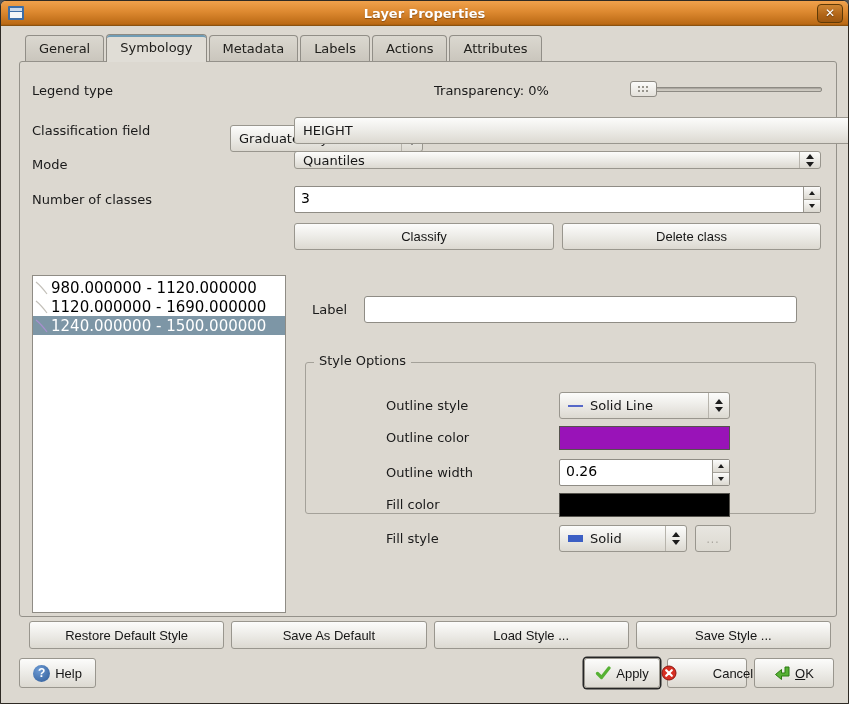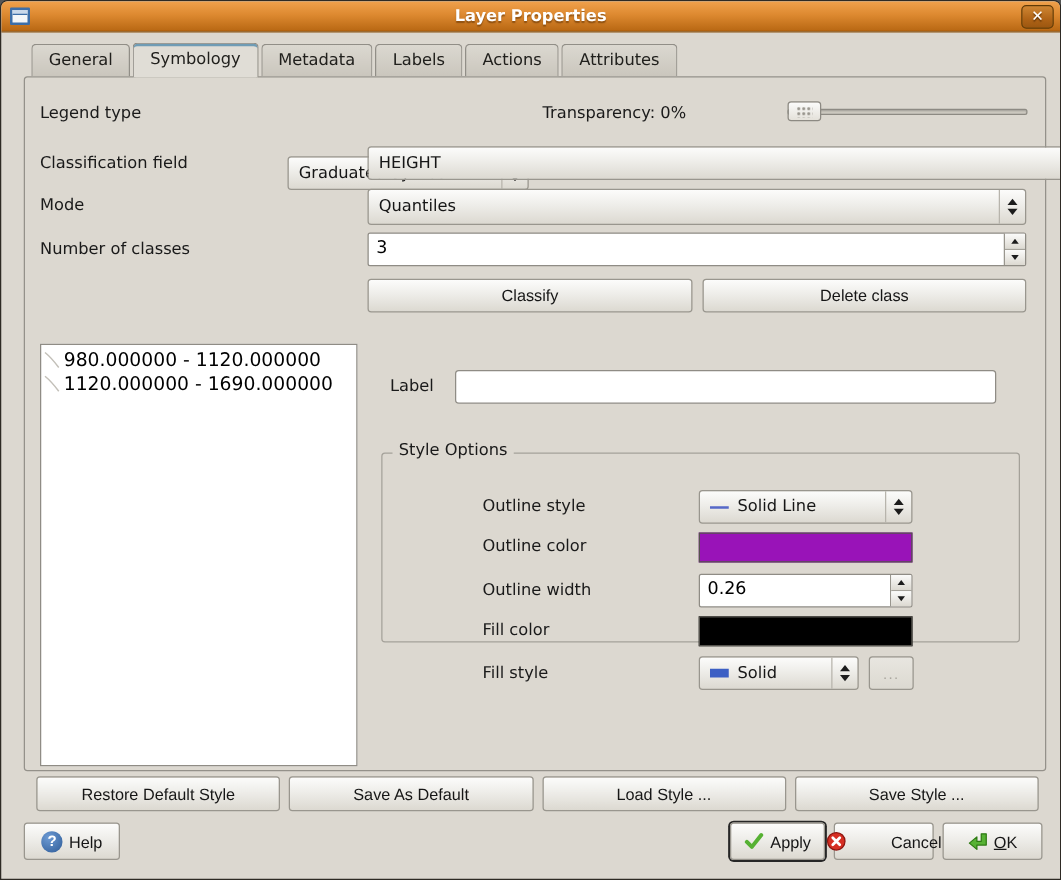--- a/index.html
+++ b/index.html
@@ -210,21 +210,21 @@
       <div class="ctext">
           <span>HEIGHT</span>
         </div>
       <div class="arrows">
           <span class="tri-up"></span>
           <span class="tri-dn"></span>
         </div>
     </div>
 
     <div class="lbl" style="left:12px; top:89px;">Mode</div>
-    <div class="combo" style="left:274px; top:89px; width:527px; height:29px;">
+    <div class="combo" style="left:274px; top:89px; width:527px; height:18px;">
       <div class="ctext">
           <span>Quantiles</span>
         </div>
       <div class="arrows">
           <span class="tri-up"></span>
           <span class="tri-dn"></span>
         </div>
     </div>
 
     <div class="lbl" style="left:12px; top:124px;">Number of classes</div>
@@ -253,20 +253,28 @@
         <span>980.000000 - 1120.000000</span>
       </div>
       <div class="list-item">
         <span class="class-icon">
           <svg width="18" height="16">
               <path d="M3 2 Q8 6 14 14" stroke="#c3c0b9" stroke-width="1.2" fill="none"></path>
             </svg>
         </span>
         <span>1120.000000 - 1690.000000</span>
       </div>
+      <div class="list-item selected">
+        <span class="class-icon">
+          <svg width="18" height="16">
+              <path d="M3 2 Q8 6 14 14" stroke="#a98fd0" stroke-width="1.2" fill="none"></path>
+            </svg>
+        </span>
+        <span>1240.000000 - 1500.000000</span>
+      </div>
     </div>
 
     <div class="lbl" style="left:292px; top:234px;">Label</div>
     <input class="tinput" style="left: 344px; top: 234px; width: 433px; height: 27px;" value="">
 
     <div class="groupbox">
       <div class="group-title">Style Options</div>
 
       <div class="lbl" style="left:80px; top:29px;">Outline style</div>
       <div class="combo" style="left:253px; top:29px; width:171px; height:27px;">

